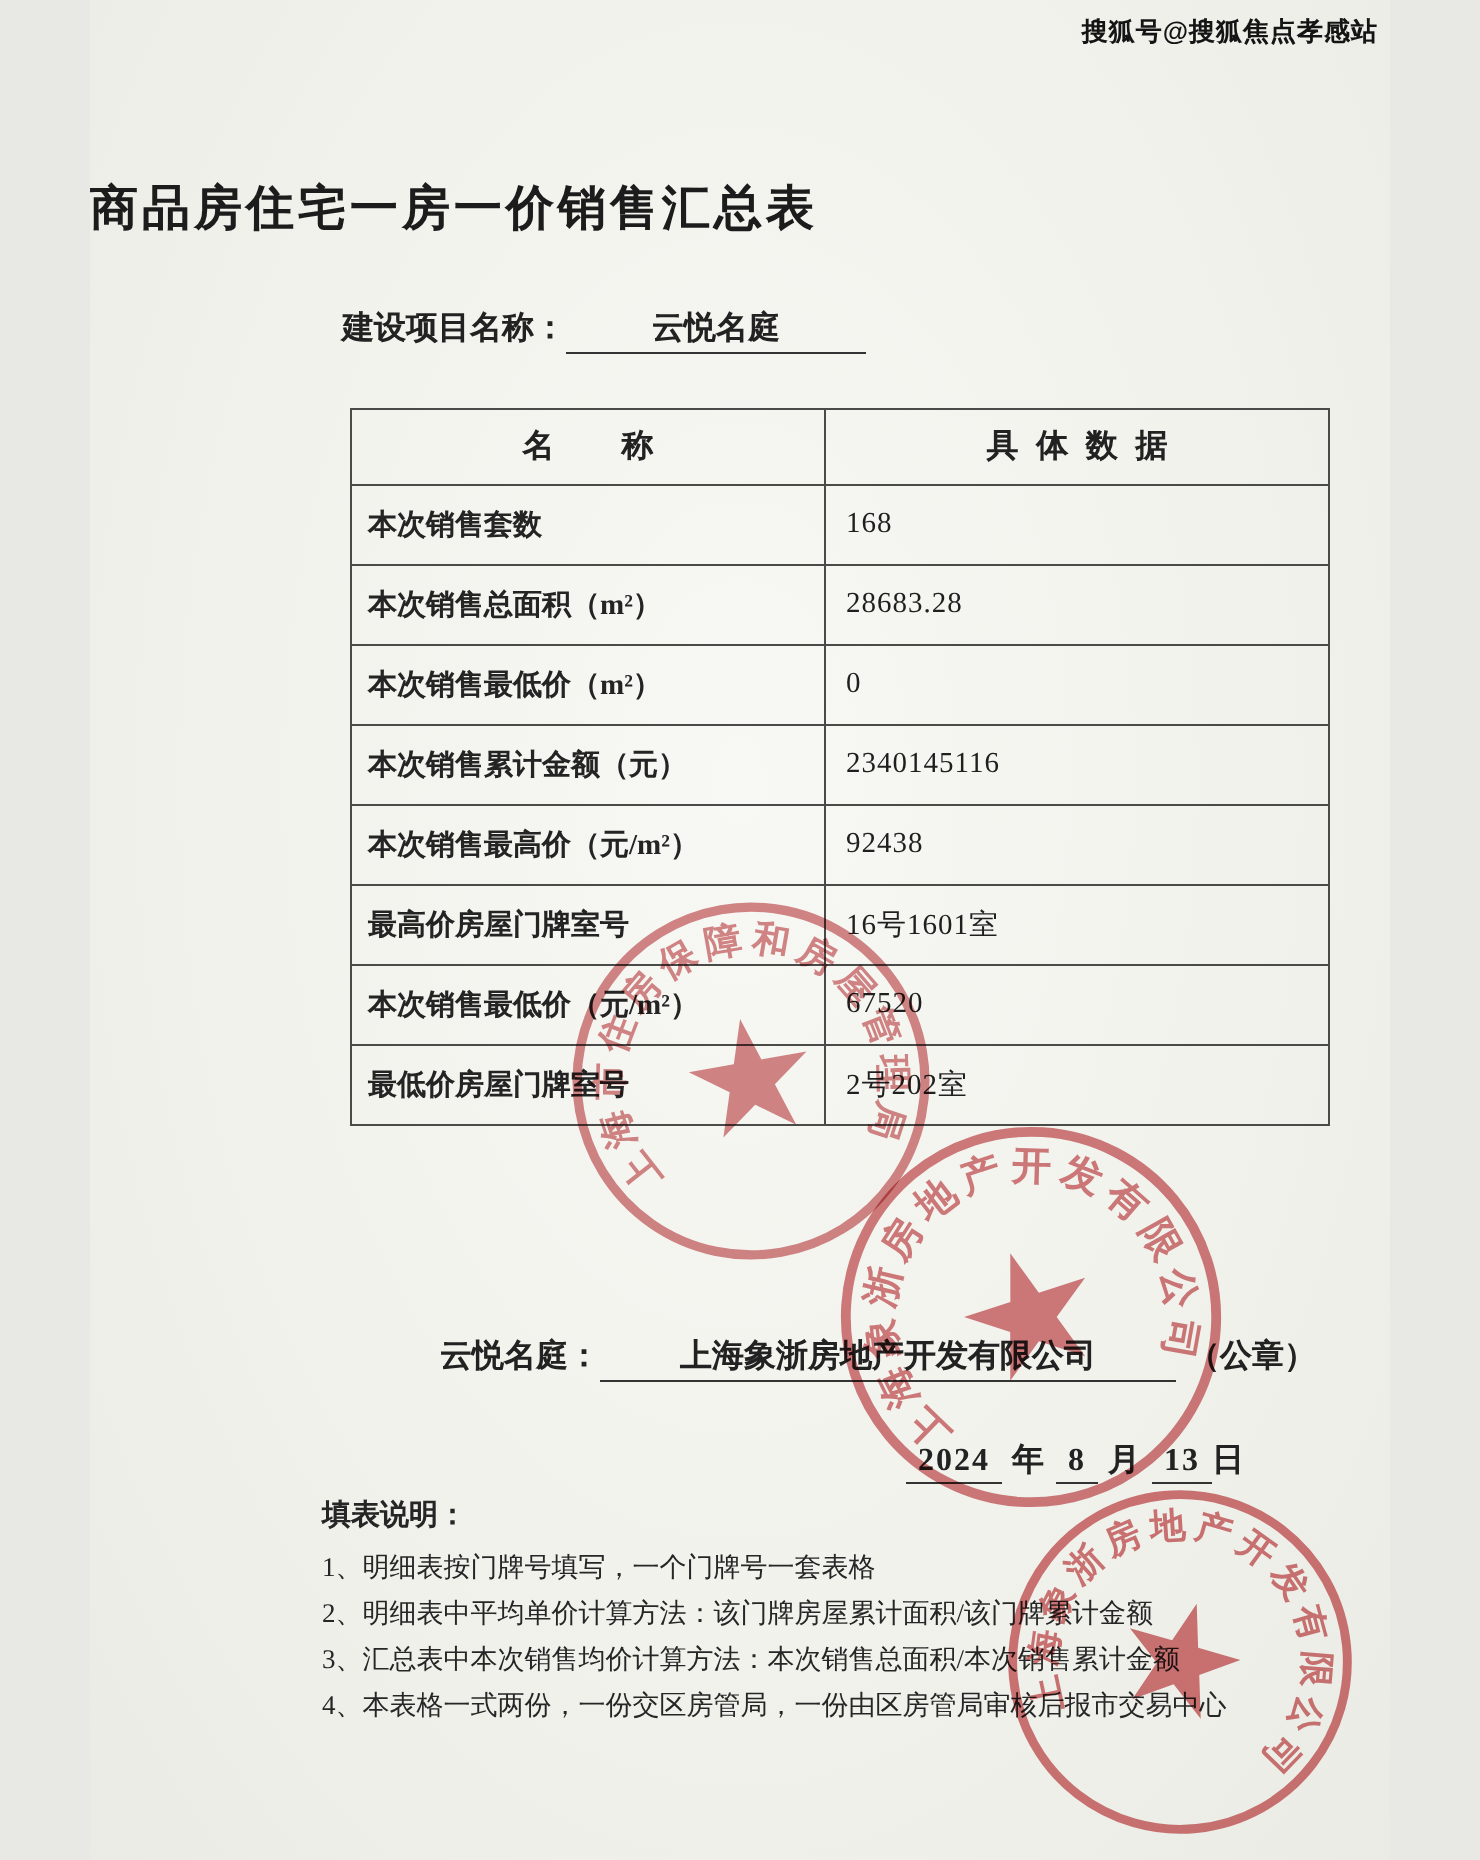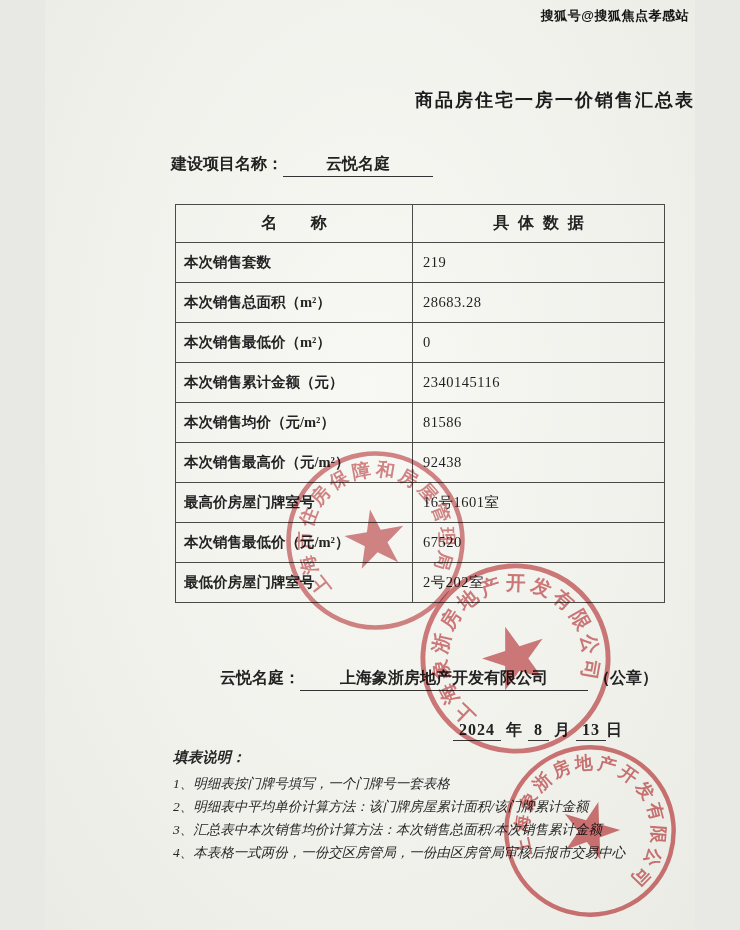--- a/index.html
+++ b/index.html
@@ -24,22 +24,22 @@
     font-weight: 700;
     color: #141414;
     letter-spacing: 0.5px;
   }
 
   .doc-title {
     position: absolute;
     top: 88px;
     left: 0;
     width: 100%;
-    text-align: right;
-    font-size: 18px;
+    text-align: left;
+    font-size: 24px;
     font-weight: 700;
     letter-spacing: 2px;
     color: #1c1c1c;
   }
 
   .project-line {
     position: absolute;
     top: 154px;
     left: 126px;
     font-size: 16px;
@@ -107,25 +107,24 @@
   .date-line .du {
     display: inline-block;
     text-align: center;
     border-bottom: 1.5px solid #333;
     padding: 0 6px 1px 6px;
   }
 
   .notes {
     position: absolute;
     top: 748px;
-    left: 128px;
+    left: 116px;
     width: 480px;
     font-size: 13.5px;
     color: #262626;
-    font-style: italic;
   }
   .notes .notes-title {
     font-size: 14.5px;
     font-weight: 700;
     margin-bottom: 5px;
   }
   .notes .note-item {
     line-height: 23px;
     white-space: nowrap;
   }
@@ -160,37 +159,33 @@
         <col style="width:237px">
         <col style="width:252px">
       </colgroup>
     <tbody>
         <tr>
       <th class="hdr-name">名称</th>
       <th class="hdr-data">具体数据</th>
     </tr>
     <tr>
       <td class="c-label">本次销售套数</td>
-      <td class="c-value">219</td>
+      <td class="c-value">168</td>
     </tr>
     <tr>
       <td class="c-label">本次销售总面积（m²）</td>
       <td class="c-value">28683.28</td>
     </tr>
     <tr>
       <td class="c-label">本次销售最低价（m²）</td>
       <td class="c-value">0</td>
     </tr>
     <tr>
       <td class="c-label">本次销售累计金额（元）</td>
       <td class="c-value">2340145116</td>
-    </tr>
-    <tr>
-      <td class="c-label">本次销售均价（元/m²）</td>
-      <td class="c-value">81586</td>
     </tr>
     <tr>
       <td class="c-label">本次销售最高价（元/m²）</td>
       <td class="c-value">92438</td>
     </tr>
     <tr>
       <td class="c-label">最高价房屋门牌室号</td>
       <td class="c-value">16号1601室</td>
     </tr>
     <tr>

